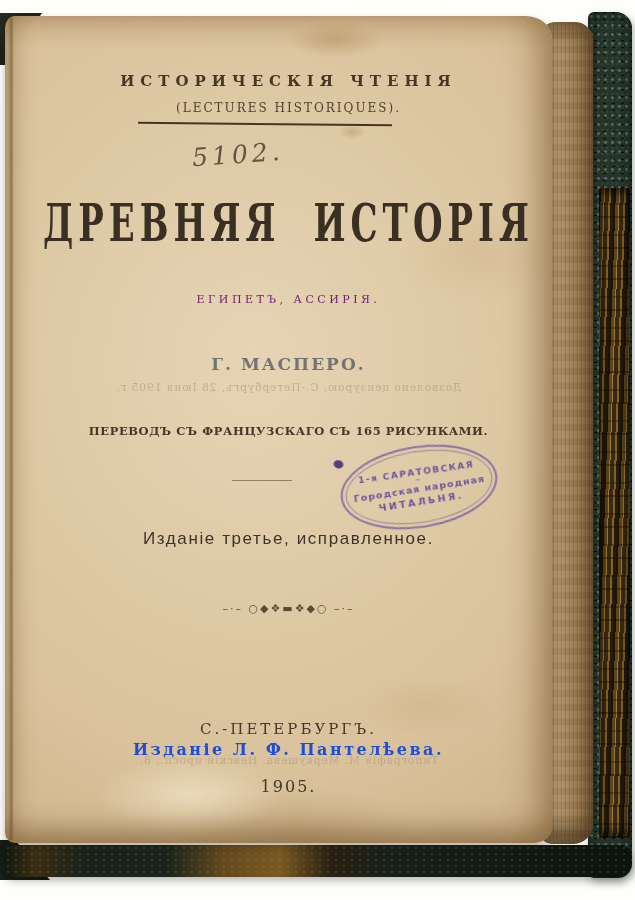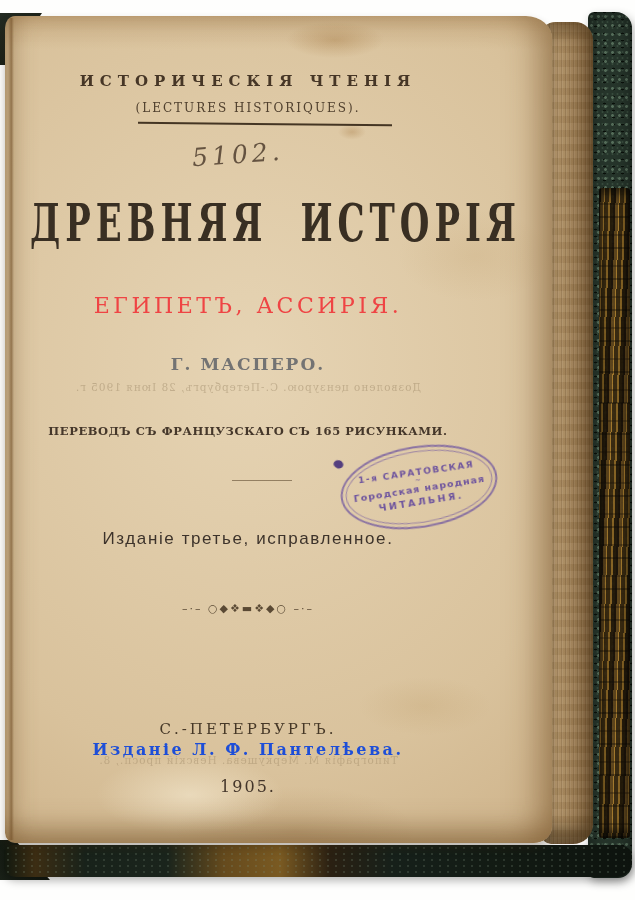--- a/index.html
+++ b/index.html
@@ -1,16 +1,16 @@
 <!DOCTYPE html>
 <html><head>
 <meta charset="utf-8">
 <style>
   html,body{margin:0;padding:0;background:#fefefd;width:635px;height:900px;overflow:hidden;}
-  .photo{position:relative;width:554px;height:900px;background:#fefefd;font-family:"DejaVu Serif",serif;}
+  .photo{position:relative;width:635px;height:900px;background:#fefefd;font-family:"DejaVu Serif",serif;}
 
   
   .cover-right{
     position:absolute;left:588px;top:12px;width:44px;height:866px;z-index:1;
     background-color:#26352b;
     background-image:
       radial-gradient(rgba(90,115,95,.9) 1px, transparent 1.5px),
       radial-gradient(rgba(8,14,9,.95) 1px, transparent 1.4px),
       radial-gradient(rgba(60,80,65,.8) .8px, transparent 1.2px);
     background-size:7px 9px, 9px 7px, 5px 6px;
@@ -81,21 +81,21 @@
 
   
   .content{position:absolute;inset:0;z-index:7;}
   .t{position:absolute;left:30px;right:88px;text-align:center;color:#40321f;white-space:nowrap;}
 
   .series-title{top:72px;font-weight:bold;font-size:15px;letter-spacing:6px;color:#463626;}
   .series-subtitle{top:101px;font-size:12px;letter-spacing:2px;color:#50402e;}
   .header-rule{position:absolute;left:138px;top:123px;width:254px;height:2px;background:#44352З;background:#443523;transform:rotate(.6deg);}
   .handwritten{position:absolute;left:192px;top:140px;font-style:italic;font-size:25px;letter-spacing:4px;color:#584736;transform:rotate(-4deg);opacity:.9;}
   .book-title{top:191px;font-weight:bold;font-size:34px;letter-spacing:5px;word-spacing:16px;color:#392f23;transform:scaleY(1.55);transform-origin:50% 0;}
-  .book-subtitle{top:293px;font-size:22px;letter-spacing:3.5px;color:#ef4444;}
+  .book-subtitle{top:293px;font-size:11px;letter-spacing:3.5px;color:#701a75;}
   .author-name{top:354px;font-weight:bold;font-size:17px;letter-spacing:2px;color:#737373;}
   .translation-note{top:424px;font-weight:bold;font-size:11.5px;letter-spacing:.6px;color:#45372a;}
   .divider-rule{position:absolute;left:232px;top:480px;width:60px;height:1px;background:rgba(95,75,48,.6);}
   .edition-note{top:529px;font-family:"Liberation Sans",sans-serif;font-size:17px;letter-spacing:1.6px;color:#3d332b;}
   .ornament{top:602px;font-family:"DejaVu Sans",sans-serif;font-size:11px;letter-spacing:2px;color:#4c3c28;opacity:.9;}
   .imprint-city{top:720px;font-size:15px;letter-spacing:3px;color:#463827;}
   .imprint-publisher{top:740px;font-weight:bold;font-size:16px;letter-spacing:2.5px;color:#1d4ed8;}
   .imprint-year{top:767px;font-size:16px;letter-spacing:2px;color:#43352a;margin-top:10px;}
 
   .bleed{transform:scaleX(-1);opacity:.32;color:#7c6747;filter:blur(.4px);font-size:10.5px;letter-spacing:1px;}

